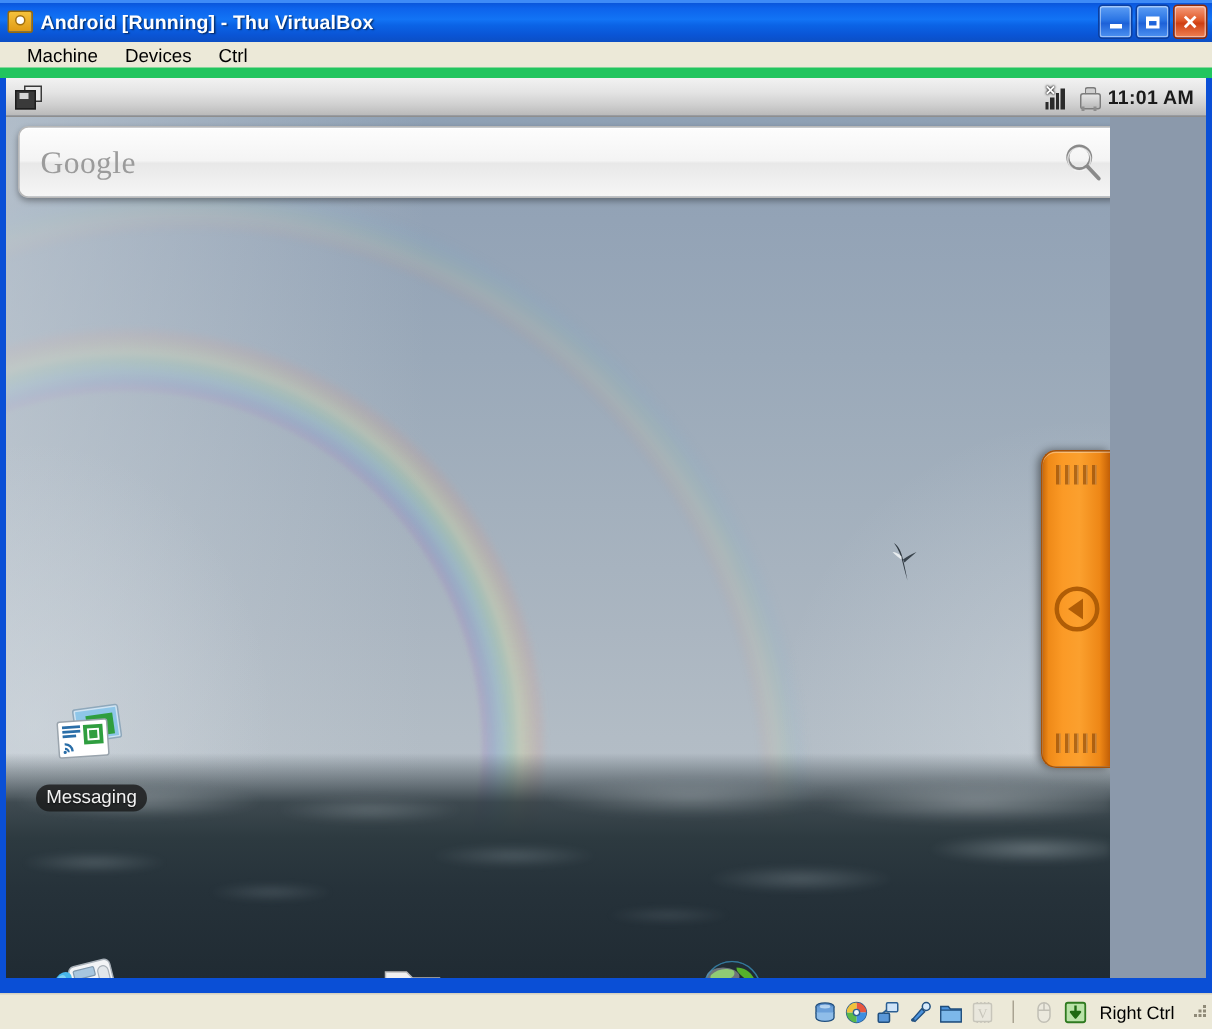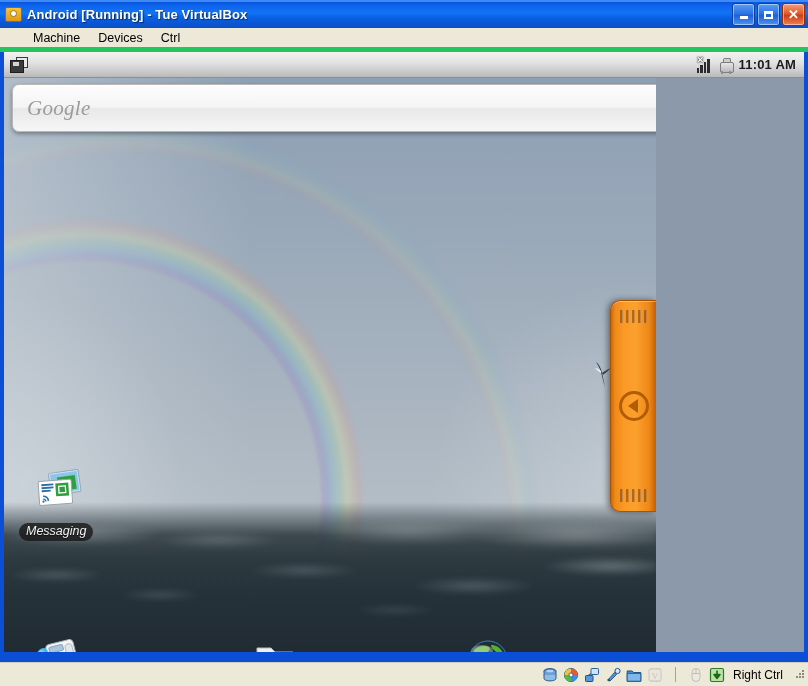--- a/index.html
+++ b/index.html
@@ -97,23 +97,23 @@
   .glyph-close {
     color:#fff;font-size:13px;font-weight:bold;line-height:1;
     font-family:"Liberation Sans",sans-serif;
   }
 
   
   .menubar {
     flex: 0 0 24px;
     height: 24px;
     background: #ece9d8;
-    border-bottom: 5px solid #22c55e;
+    border-bottom: 7px solid #22c55e;
     display:flex; align-items:center;
-    padding-left: 24px;
+    padding-left: 9px;
     box-sizing: border-box;
   }
   .menu-item {
     font-size: 12.5px;
     color: #000;
     padding: 2px 9px;
     cursor: default;
   }
 
   
@@ -193,23 +193,22 @@
   .ic-batt .f1{ left:3px; } .ic-batt .f2{ left:11px; }
   .status-time {
     font-size: 13px; font-weight: bold; color:#1a1a1a;
     font-family:"Liberation Sans",sans-serif;
     letter-spacing:.2px;
   }
 
   
   .home {
     position:absolute; left:0; top:26px;
-    width:652px; height:574px;
+    width:736px; height:574px;
     overflow:hidden;
-    font-style:italic;
   }
   
   .wp-sky {
     position:absolute; inset:0;
     background:
       linear-gradient(to bottom,
         #8ea0b4 0%, #93a3b6 12%, #9aa9b9 28%, #a3b0bd 45%,
         #abb6c1 60%, #b2bcc5 72%, #b8c0c8 85%, #bcc3c9 100%);
   }
   .wp-haze {
@@ -319,20 +318,21 @@
     font-size: 21px;
     color: #9b9b9b;
     letter-spacing:.3px;
   }
   .search-icon { width:30px;height:30px; flex:0 0 30px; color:#8c8c8c; }
 
   
   .app-icon {
     position:absolute;
     width: 84px;
+    text-align:center;
     z-index: 3;
   }
   .app-glyph { width:56px; height:56px; margin:0 auto; position:relative; }
   .app-label {
     display:inline-block;
     margin-top: 3px;
     font-size: 12.5px;
     color: #f2f2f2;
     background: rgba(22,22,22,.78);
     padding: 1px 7px 2px;
@@ -415,21 +415,21 @@
 <body>
 
 <div id="app">
   <div class="vbox-window">
 
     <div class="titlebar">
       <div class="tb-icon">
         <div class="folder"></div>
           <div class="dot"></div>
       </div>
-      <div class="tb-title">Android [Running] - Tue VirtualBox</div>
+      <div class="tb-title">Android [Running] - Thu VirtualBox</div>
       <div class="tb-buttons">
         <div class="tb-btn min">
           <div class="glyph-min"></div>
         </div>
         <div class="tb-btn max">
           <div class="glyph-max"></div>
         </div>
         <div class="tb-btn close">
           <span class="glyph-close">✕</span>
         </div>

